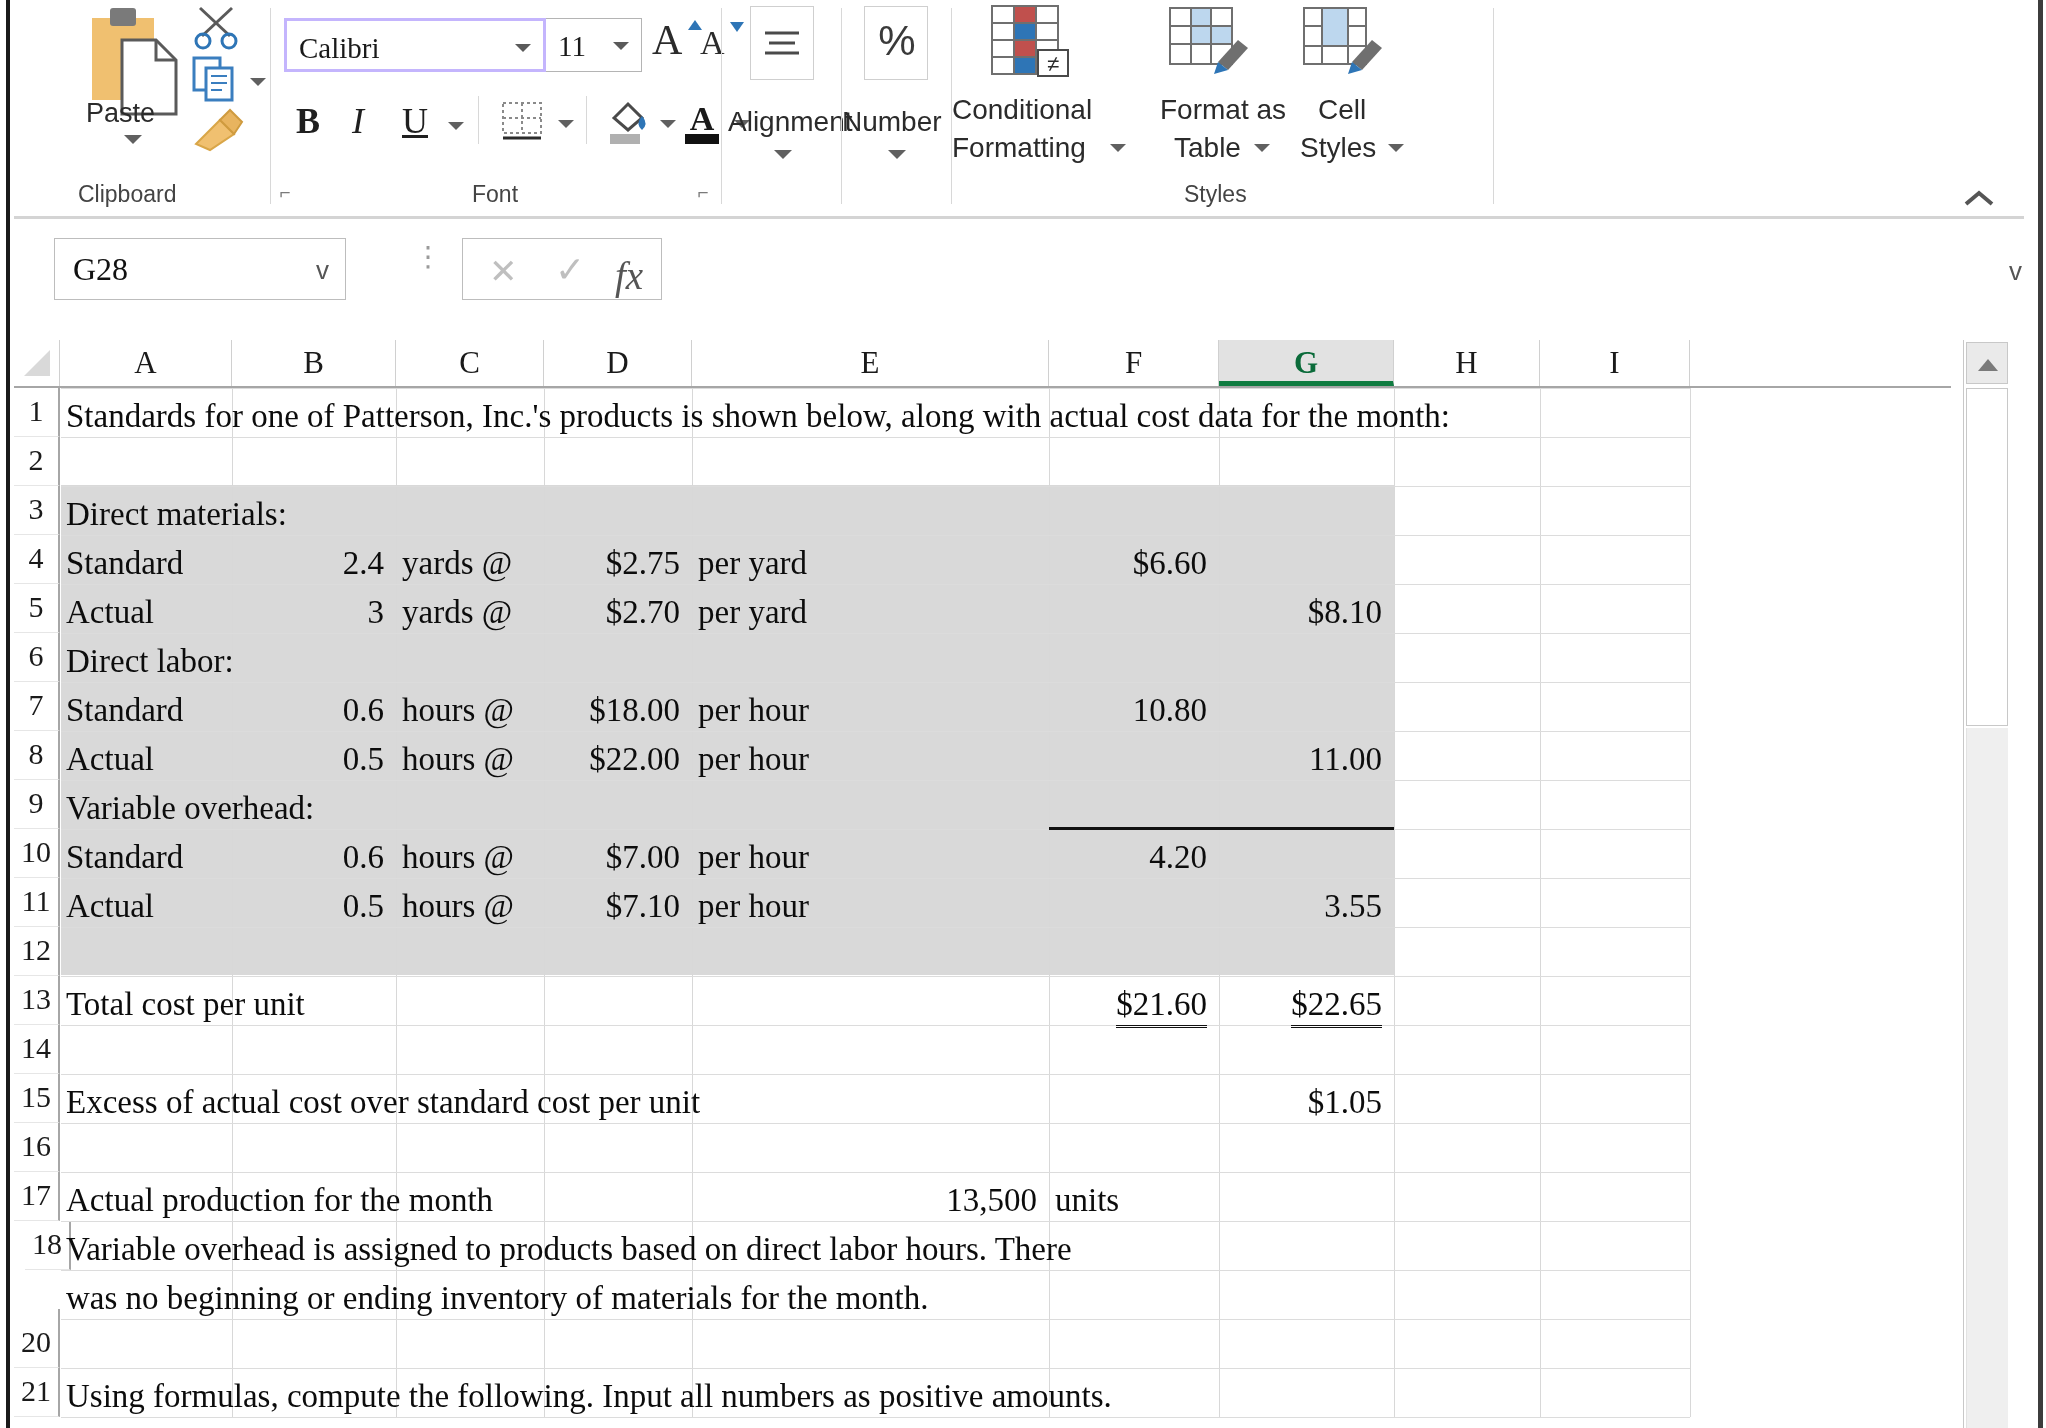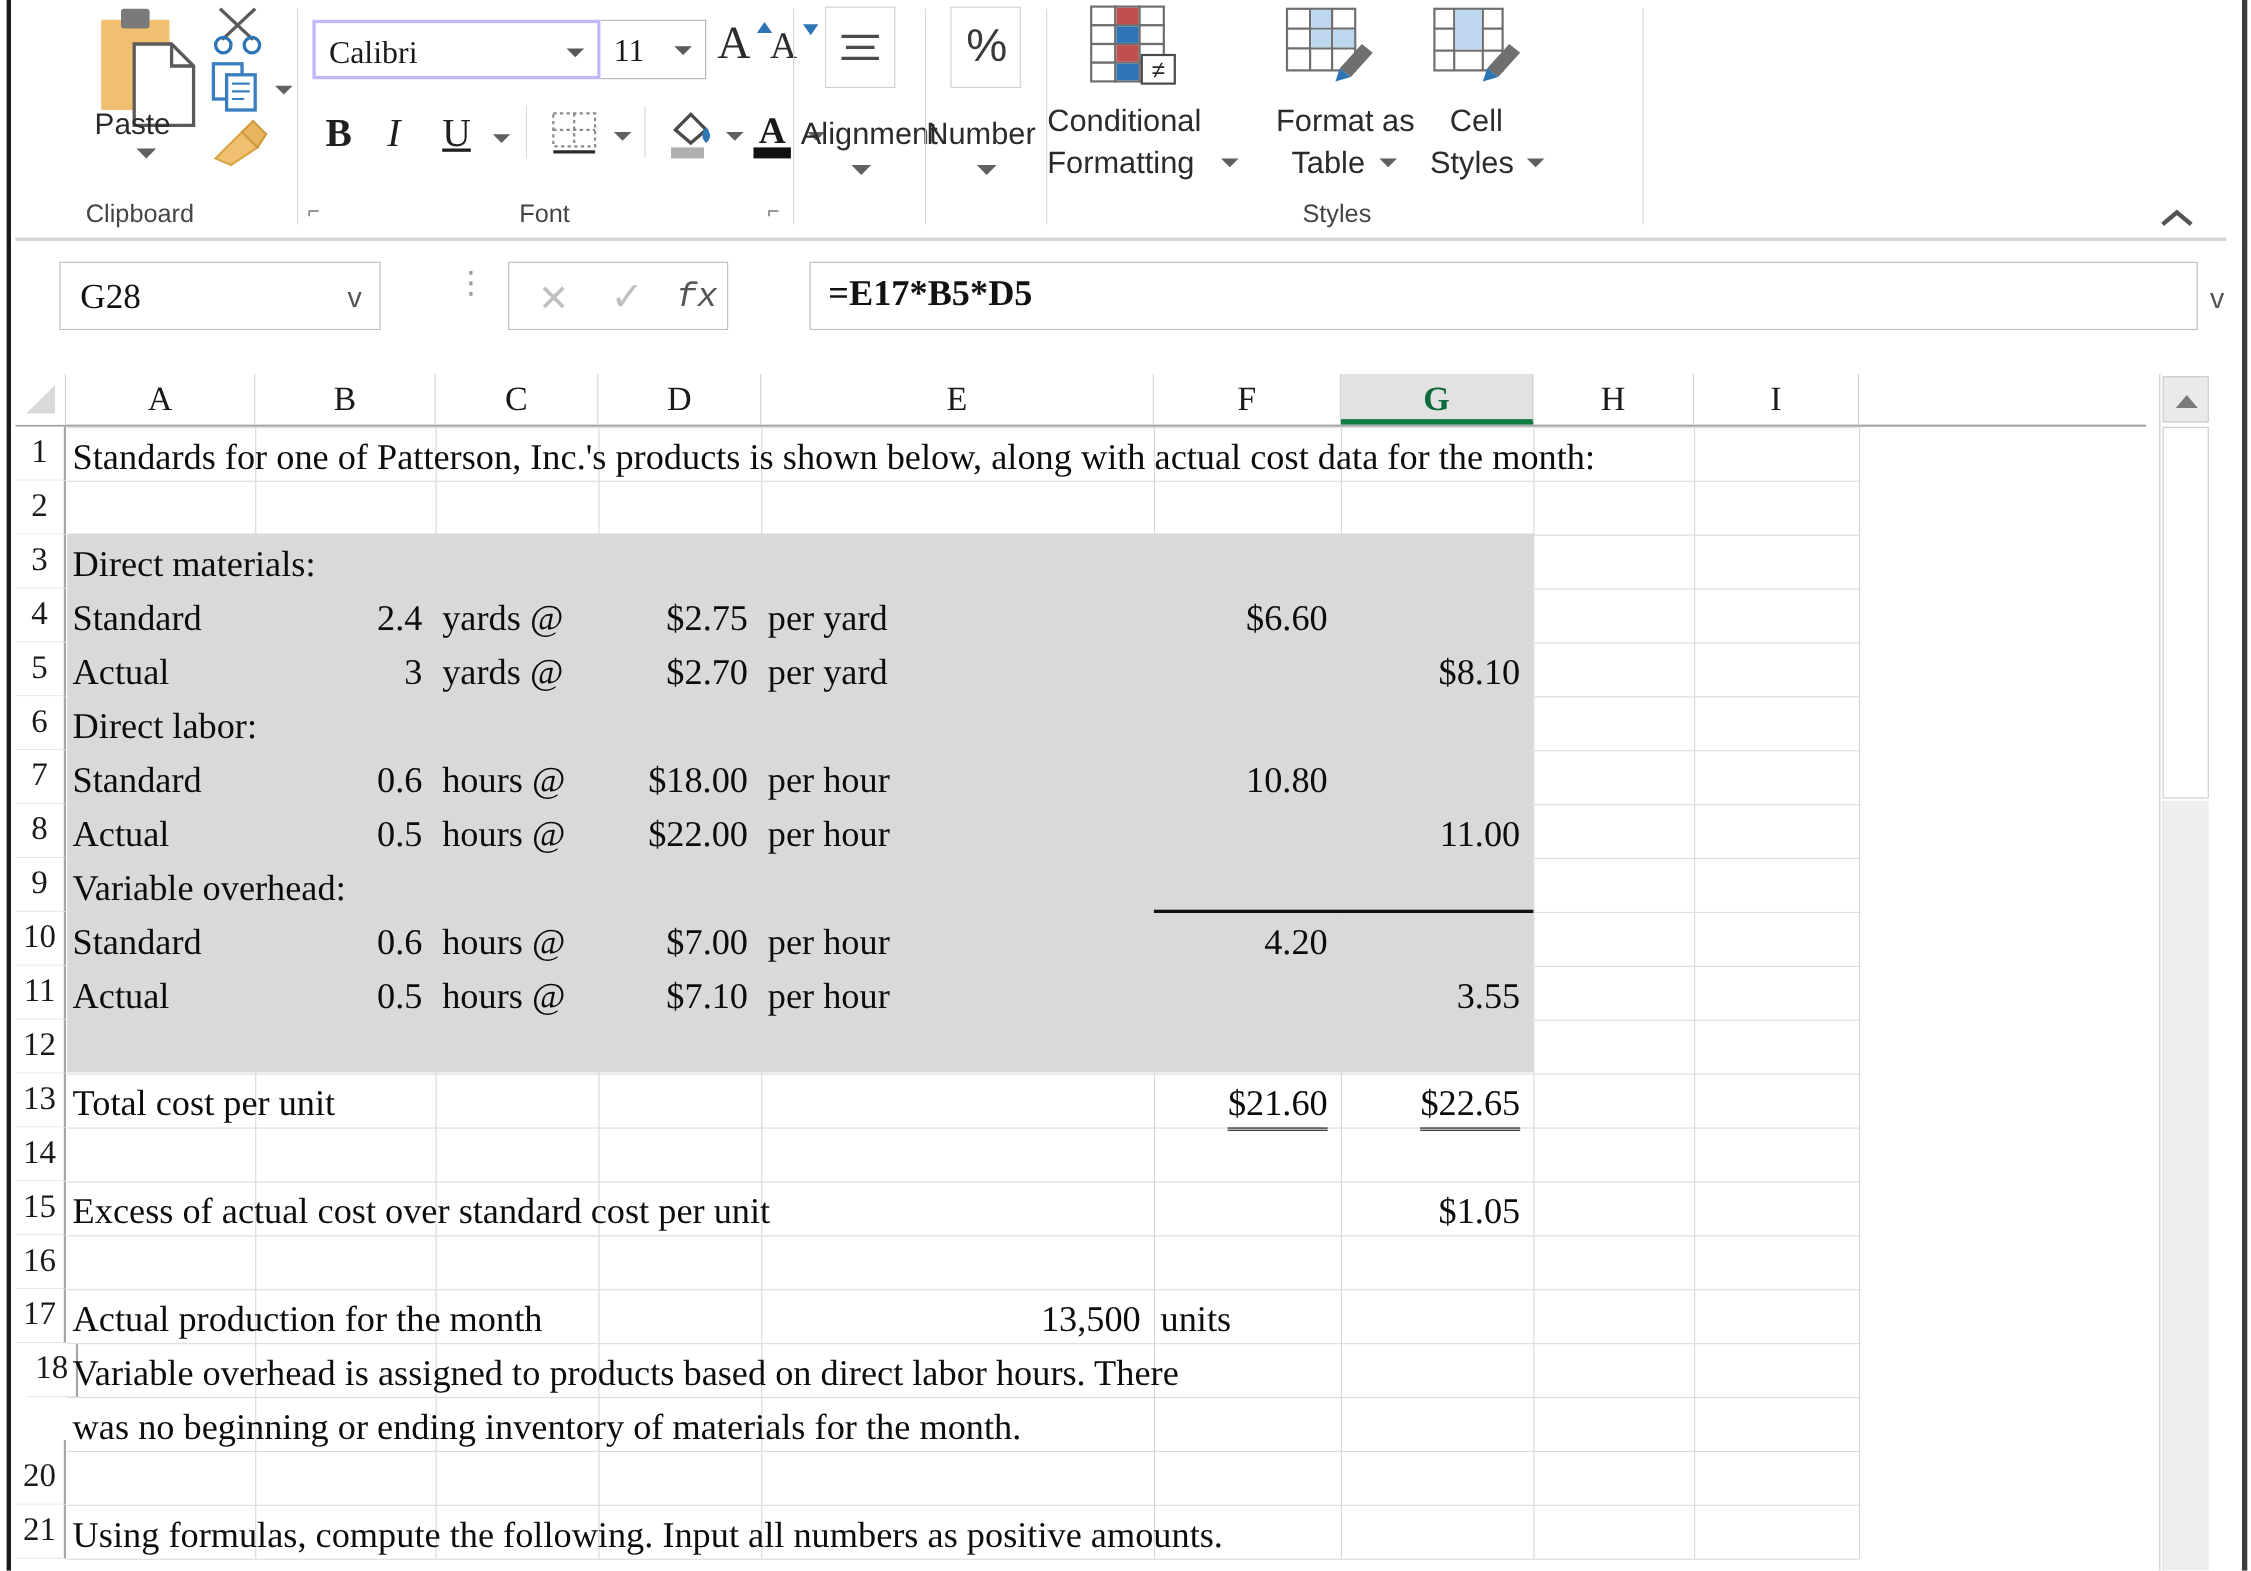--- a/index.html
+++ b/index.html
@@ -62,21 +62,21 @@
 
   
   .fbar { position:absolute; left:14px; top:222px; width:2024px; height:118px; background:#fff; }
   .namebox { position:absolute; left:40px; top:16px; width:292px; height:62px; border:1px solid #bdbdbd; background:#fff; }
   .namebox .nb-text { position:absolute; left:18px; top:12px; font-size:32px; font-family:"Liberation Serif", serif; color:#111; }
   .namebox .nb-caret { position:absolute; right:16px; top:16px; font-size:26px; color:#555; font-family:"Liberation Sans", sans-serif; }
   .fbar-dots { position:absolute; left:400px; top:28px; font-size:28px; color:#9a9a9a; letter-spacing:0; line-height:14px; }
   .iconbox { position:absolute; left:448px; top:16px; width:200px; height:62px; border:1px solid #bdbdbd; background:#fff; }
   .ib-x  { position:absolute; left:26px; top:12px; font-size:34px; color:#bfbfbf; font-family:"Liberation Sans", sans-serif; }
   .ib-ck { position:absolute; left:92px; top:10px; font-size:36px; color:#bfbfbf; font-family:"Liberation Sans", sans-serif; }
-  .ib-fx { position:absolute; left:152px; top:14px; font-size:31px; color:#555; font-family:Liberation Mono, monospace; font-style:italic; }
+  .ib-fx { position:absolute; left:152px; top:14px; font-size:39px; color:#555; font-family:Liberation Serif, serif; font-style:italic; }
   .formulabox { position:absolute; left:722px; top:16px; width:1262px; height:62px; border:1px solid #bdbdbd; background:#fff; }
   .formulabox .fb-text { position:absolute; left:16px; top:10px; font-size:33px; font-family:"Liberation Serif", serif; font-weight:bold; color:#111; }
   .fbar-caret { position:absolute; right:16px; top:34px; font-size:26px; color:#555; }
 
   
   .gridwrap { position:absolute; left:14px; top:340px; width:2024px; height:1088px; background:#fff; overflow:hidden; }
 
   .colhead { position:absolute; left:0; top:0; height:48px; width:1937px; background:#fff; border-bottom:2px solid #a6a6a6; }
   .ch-cell { position:absolute; top:0; height:46px; text-align:center; font-family:"Liberation Serif", serif; font-size:31px; color:#1a1a1a; line-height:46px; border-right:1px solid #d0d0d0; }
   .ch-cell.sel { background:#e2e2e2; color:#0b6b3a; font-weight:bold; border-bottom:5px solid #107c41; }
@@ -321,23 +321,20 @@
   <div class="fbar">
     <div class="namebox">
       <span class="nb-text">G28</span>
       <span class="nb-caret">v</span>
     </div>
     <div class="fbar-dots">⋮</div>
     <div class="iconbox">
       <span class="ib-x">✕</span>
       <span class="ib-ck">✓</span>
       <span class="ib-fx">fx</span>
-    </div>
-    <div class="formulabox">
-      <span class="fb-text">=E17*B5*D5</span>
     </div>
     <div class="fbar-caret">v</div>
   </div>
 
   <div class="gridwrap">
 
     <div class="colhead">
       <div class="corner">
           <div class="corner-tri"></div>
         </div>

